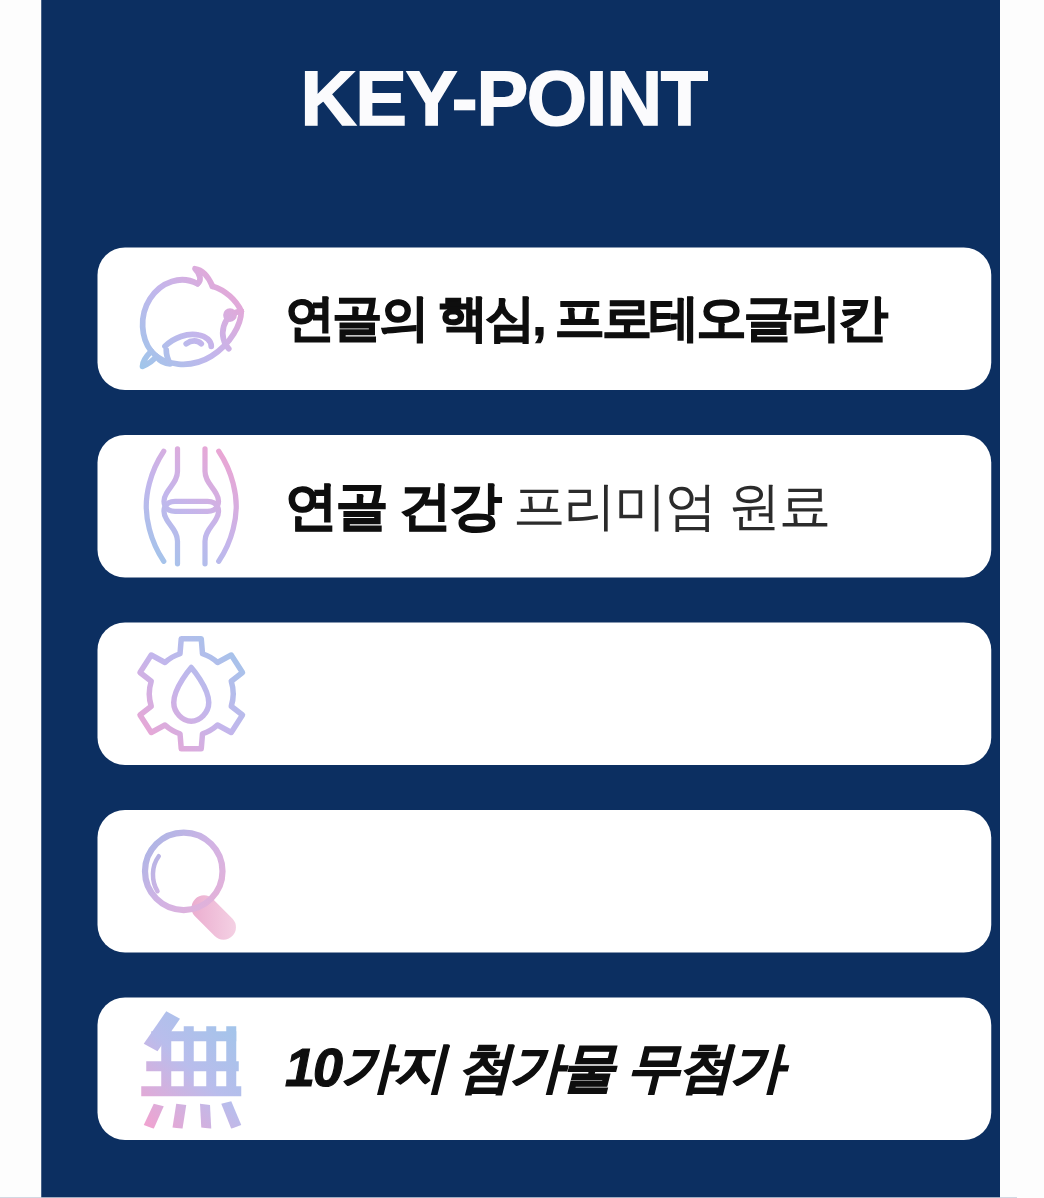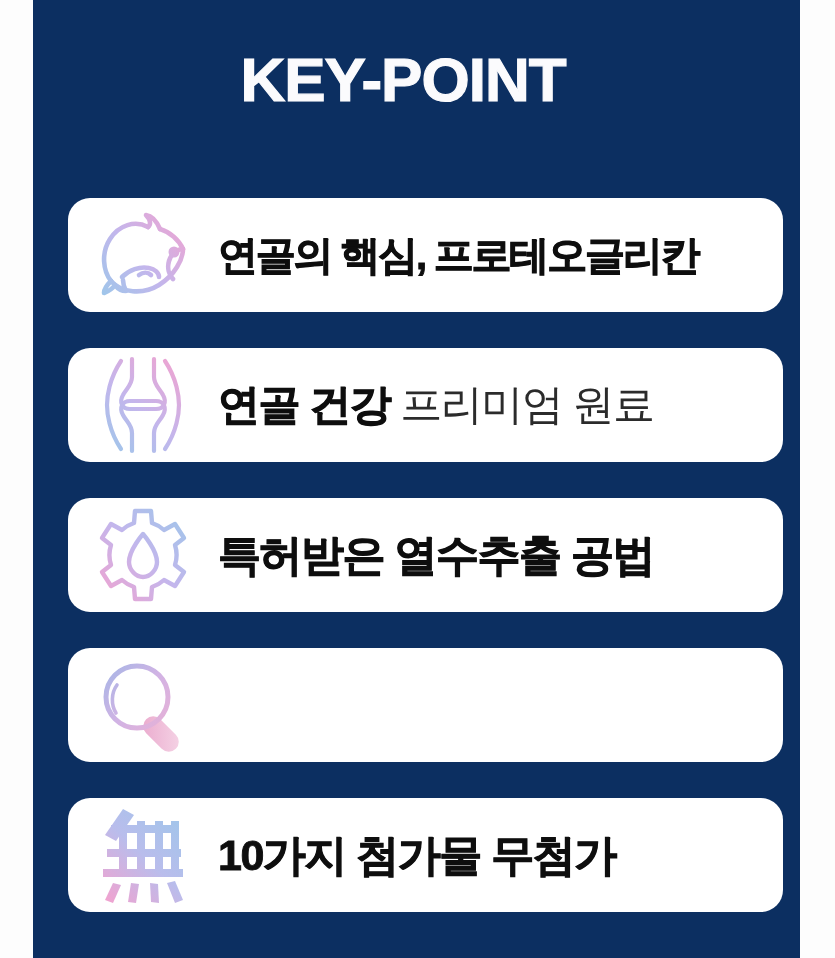--- a/index.html
+++ b/index.html
@@ -44,21 +44,21 @@
     font-weight: 900;
     letter-spacing: -1px;
     font-family: "Liberation Sans", "DejaVu Sans", sans-serif;
     -webkit-text-stroke: 1.2px #fbfbfd;
     white-space: nowrap;
   }
 
   
   #cards {
     position: absolute;
-    left: 68px;
+    left: 78px;
     top: 198px;
     width: 715px;
   }
 
   .card {
     position: relative;
     box-sizing: border-box;
     width: 715px;
     height: 114px;
     margin-bottom: 36px;
@@ -101,21 +101,21 @@
     font-weight: 400;
     color: #2b2b2b;
     text-align: center;
   }
 
   
   #card-0 .card-text { font-size: 40px; letter-spacing: -2.2px; }
   #card-1 .card-text { font-size: 42px; }
   #card-2 .card-text { font-size: 43px; }
   #card-3 .card-text { font-size: 43px; }
-  #card-4 .card-text { font-size: 43px; }
+  #card-4 .card-text { font-size: 43px; font-style: italic; }
 </style>
 </head>
 <body>
 
 <div id="page">
 
   <div id="navy-panel"></div>
 
   <div id="title">KEY-POINT</div>
 
@@ -186,23 +186,20 @@
               <stop offset="0.5" stop-color="#c3b6ec"></stop>
               <stop offset="1" stop-color="#9fc6ea"></stop>
             </linearGradient>
           </defs>
           <g stroke="url(#g3)" stroke-width="4.4" stroke-linecap="round" stroke-linejoin="round" fill="none">
             <path d="M41 5 L57 5 L58 17 A33 33 0 0 1 70 24 L81 18 L90 32 L81 39 A33 33 0 0 1 81 59 L90 66 L81 80 L70 74 A33 33 0 0 1 58 81 L57 93 L41 93 L40 81 A33 33 0 0 1 28 74 L17 80 L8 66 L17 59 A33 33 0 0 1 17 39 L8 32 L17 18 L28 24 A33 33 0 0 1 40 17 Z"></path>
             <path d="M49 28 C49 28 63 44 63 56 C63 64 56 71 49 71 C42 71 35 64 35 56 C35 44 49 28 49 28 Z"></path>
           </g>
         </svg>
       </div>
-      <div class="card-text">
-        <span class="t-bold">특허받은 열수추출 공법</span>
-      </div>
     </div>
 
     <div class="card" id="card-3">
       <div class="card-icon">
         <svg width="100" height="100" viewBox="0 0 100 100" fill="none">
           <defs>
             <linearGradient id="g4" x1="8" y1="20" x2="90" y2="92" gradientUnits="userSpaceOnUse">
               <stop offset="0" stop-color="#a9b6e6"></stop>
               <stop offset="0.4" stop-color="#d2b3e4"></stop>
               <stop offset="1" stop-color="#f2b0cf"></stop>

